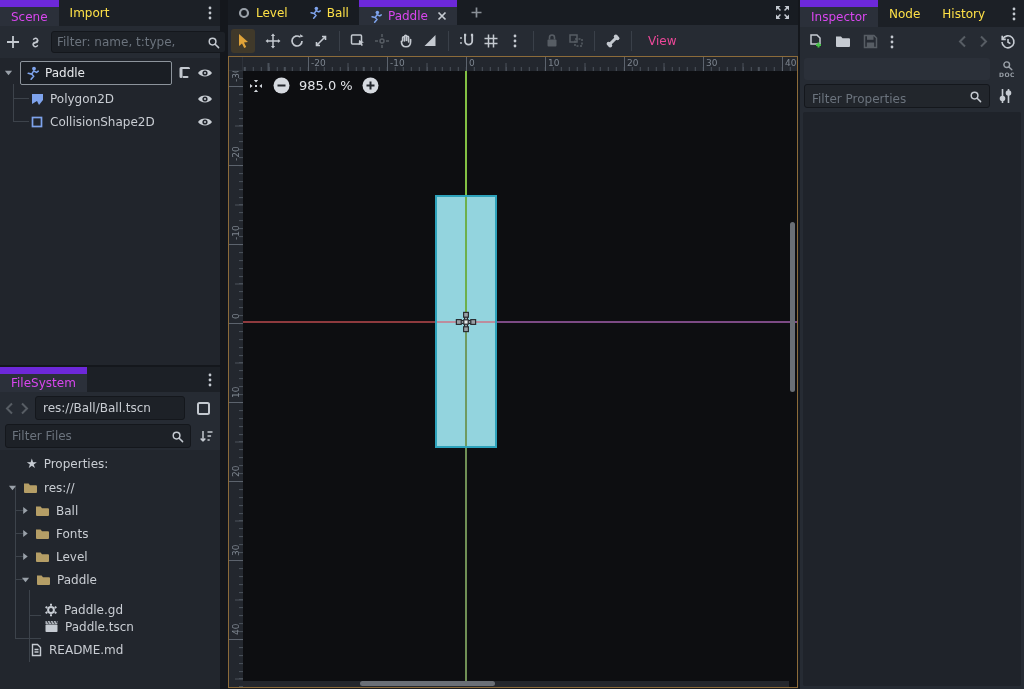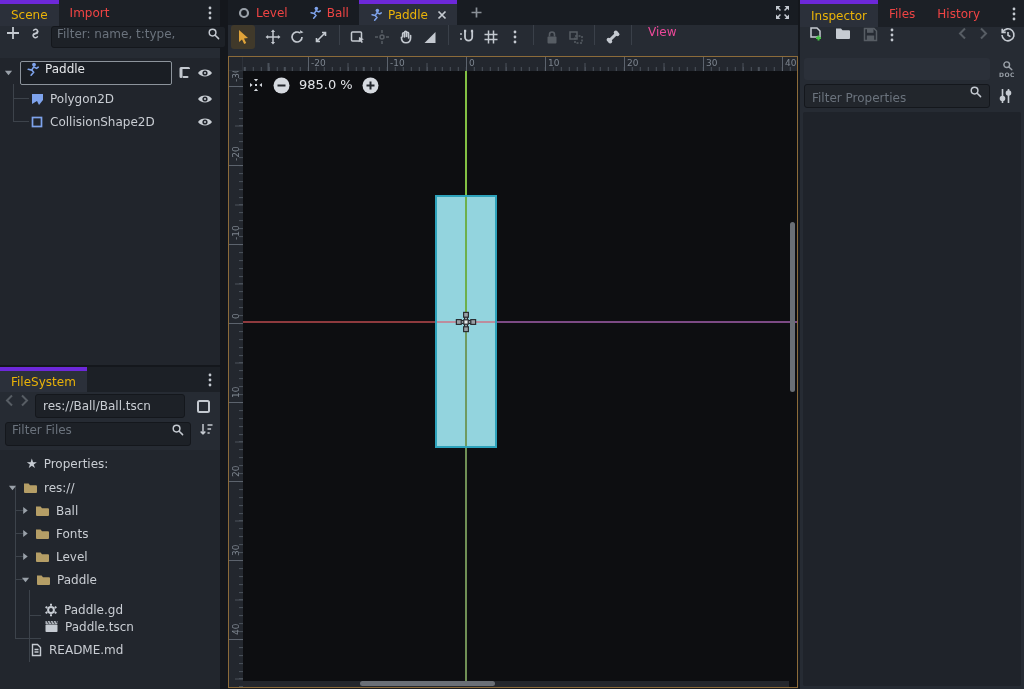--- a/index.html
+++ b/index.html
@@ -1,29 +1,29 @@
 <!DOCTYPE html>
 <html><head>
 <meta charset="utf-8">
 <style>
 *{margin:0;padding:0;box-sizing:border-box}
 html,body{width:1024px;height:689px;overflow:hidden}
 body{position:relative;background:#14171c;font-family:"DejaVu Sans",sans-serif;font-size:12px;color:#ccd1d7}
 .panel{position:absolute;background:#262b33}
 .abs{position:absolute}
 .tabbar{position:absolute;left:0;right:0;top:0;background:#1c2026;display:flex;align-items:stretch}
-.tab{display:flex;align-items:center;gap:6px;padding:0 11px;color:#ef4444;font-size:12px;cursor:default}
-.tab.active{background:#2b303a;border-top:4px solid #6d28d9;color:#eab308}
+.tab{display:flex;align-items:center;gap:6px;padding:0 11px;color:#fde047;font-size:12px;cursor:default}
+.tab.active{background:#2b303a;border-top:7px solid #6d28d9;color:#d946ef}
 .icon{display:inline-flex;align-items:center;justify-content:center;color:#c4c9d0;flex:0 0 auto}
 .dim{color:#575d64}
 .blue{color:#7ea3ec}
 .tan{color:#b59e66}
 .input{background:#1d2127;border:1px solid #14171c;border-radius:3px;color:#c9cdd3;font-family:"DejaVu Sans",sans-serif;font-size:12px;padding:0 7px;outline:none}
 .input::placeholder{color:#6b737d}
-.row{display:flex;align-items:flex-start}
+.row{display:flex;align-items:center}
 .treerow{position:absolute;display:flex;align-items:center;gap:6px;height:23px;left:0;right:0;color:#c9cdd3}
 .guide{position:absolute;background:#3d434b}
 .sep{width:1px;height:20px;background:#3a4049;margin:0 6px}
 .hruler,.vruler{position:absolute;background:#23272e;overflow:hidden}
 .hminor{position:absolute;left:0;right:0;bottom:0;height:4px;background:repeating-linear-gradient(to right,#4a515a 0 1px,transparent 1px 7.9px);background-position-x:1.8px}
 .hmid{position:absolute;left:0;right:0;bottom:0;height:8px;background:repeating-linear-gradient(to right,#4a515a 0 1px,transparent 1px 79px);background-position-x:25.5px}
 .vminor{position:absolute;top:0;bottom:0;right:0;width:4px;background:repeating-linear-gradient(to bottom,#4a515a 0 1px,transparent 1px 7.9px);background-position-y:7.1px}
 .vmid{position:absolute;top:0;bottom:0;right:0;width:8px;background:repeating-linear-gradient(to bottom,#4a515a 0 1px,transparent 1px 79px);background-position-y:54.5px}
 .hmajor{position:absolute;top:0;bottom:0;width:1px;background:#5c636d}
 .vmajor{position:absolute;left:0;right:0;height:1px;background:#5c636d}
@@ -545,21 +545,21 @@
     </div>
   </div>
 </div>
 
 <div class="panel" style="left:800px;top:0;width:224px;height:689px">
   <div class="tabbar" style="height:27px">
     <div class="tab active">
         <span>Inspector</span>
       </div>
     <div class="tab">
-        <span>Files</span>
+        <span>Node</span>
       </div>
     <div class="tab">
         <span>History</span>
       </div>
     <div style="flex:1"></div>
     <div class="icon" style="padding:0 8px">
         <svg width="4" height="16" fill="currentColor">
           <circle cx="2" cy="3" r="1.4"></circle>
           <circle cx="2" cy="8" r="1.4"></circle>
           <circle cx="2" cy="13" r="1.4"></circle>

